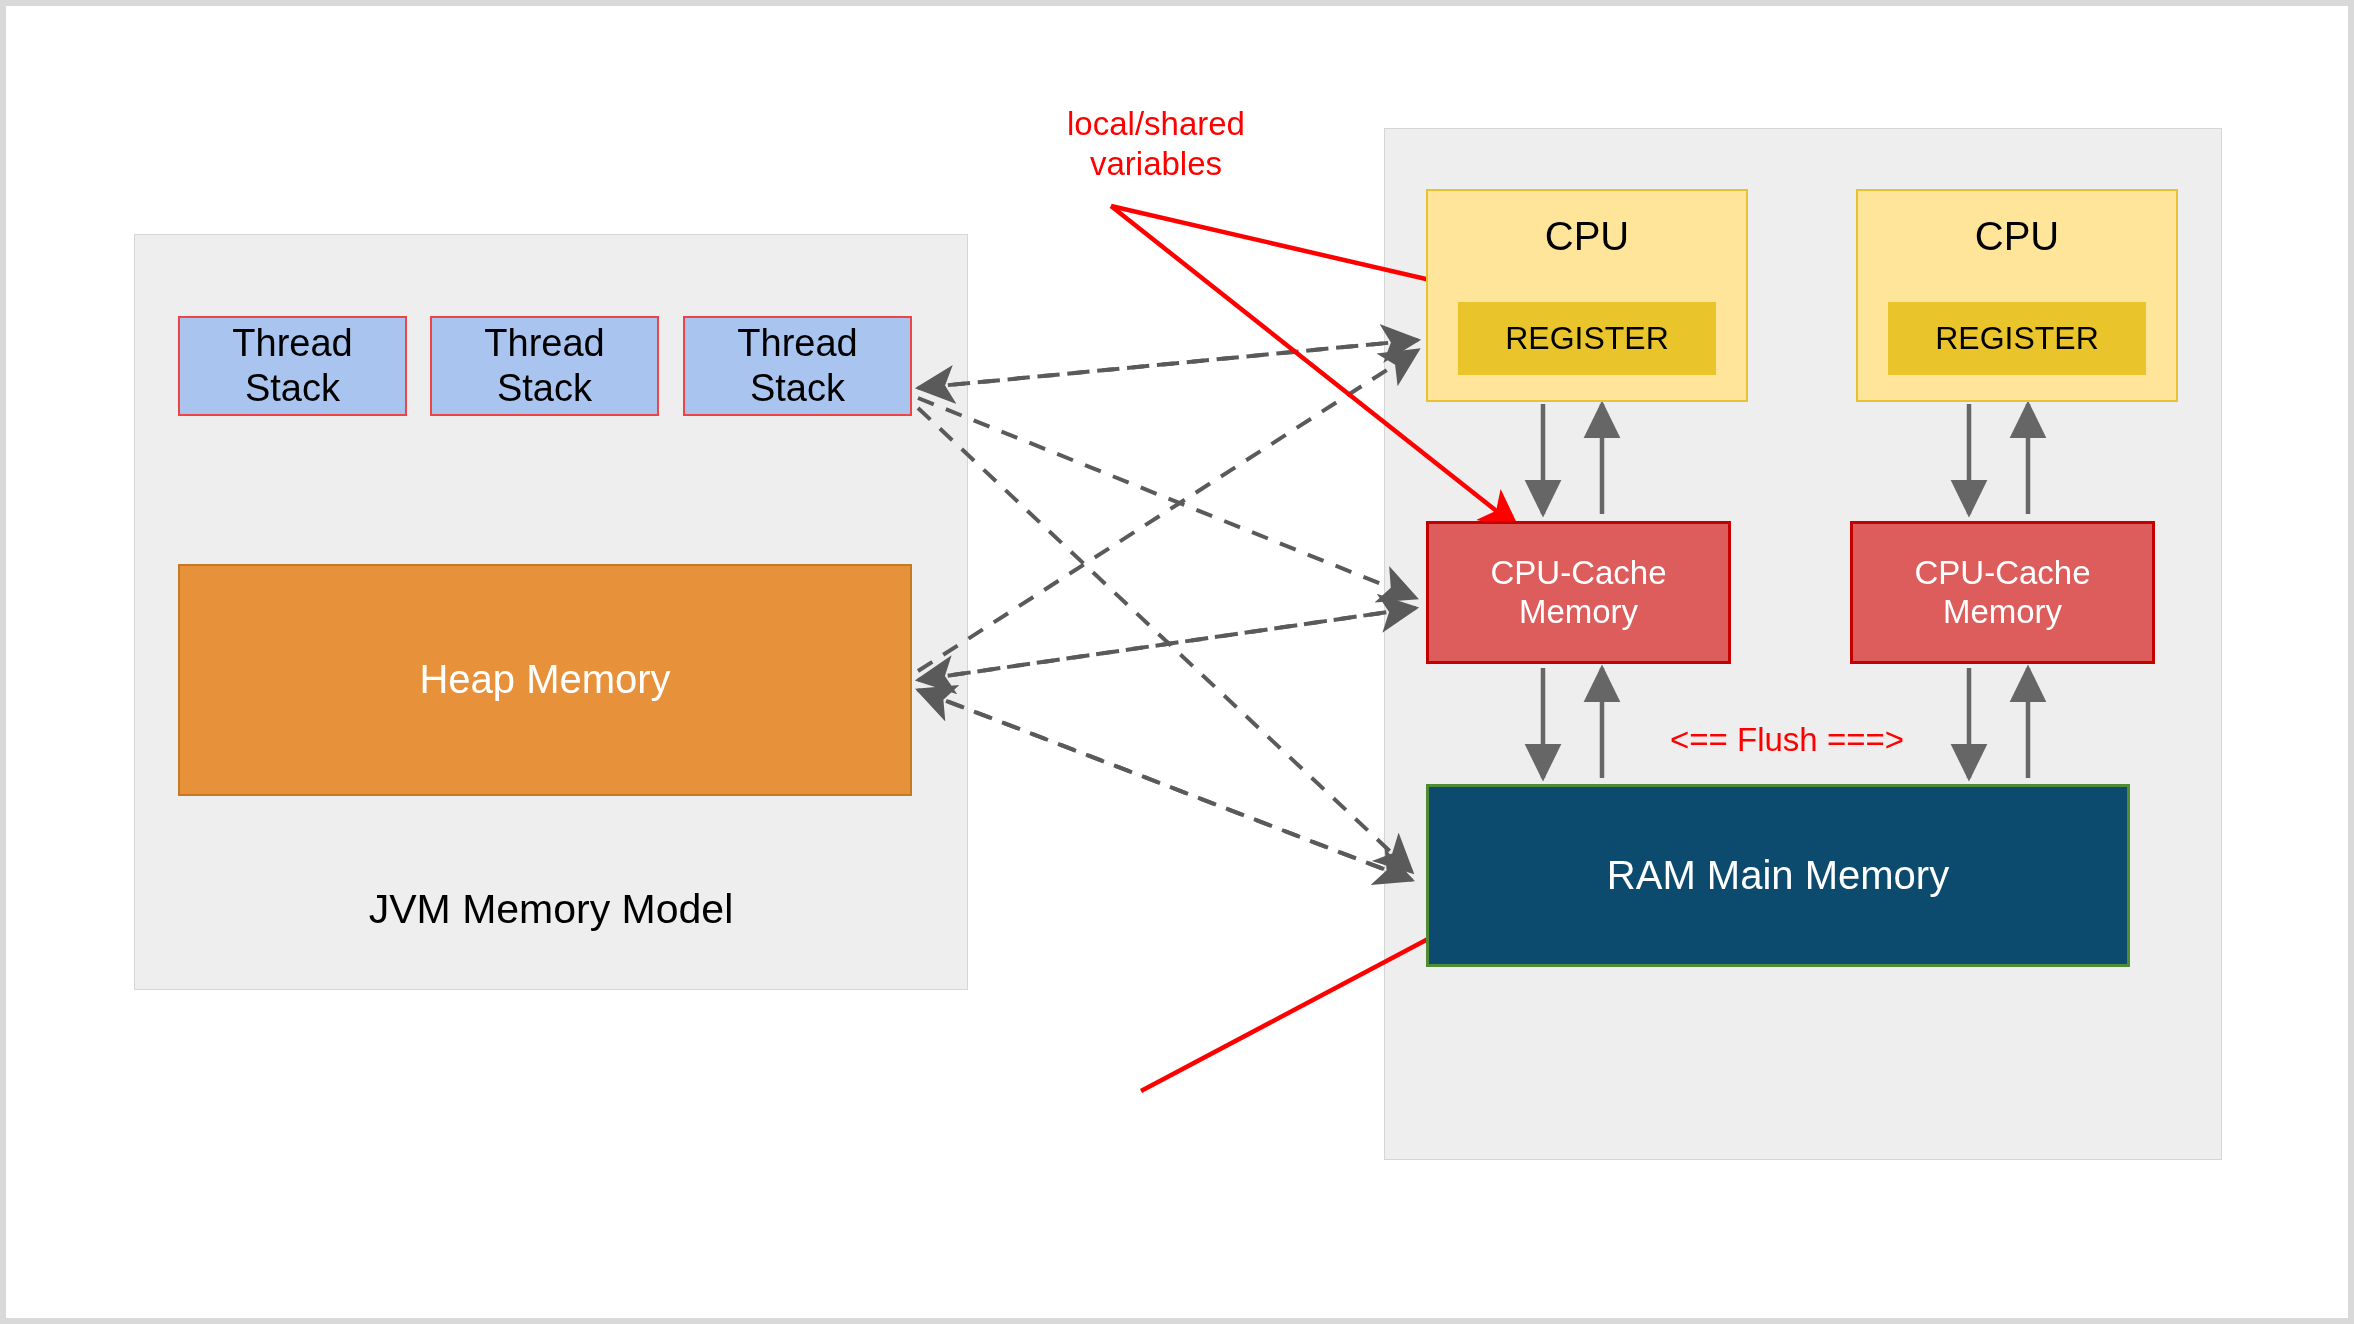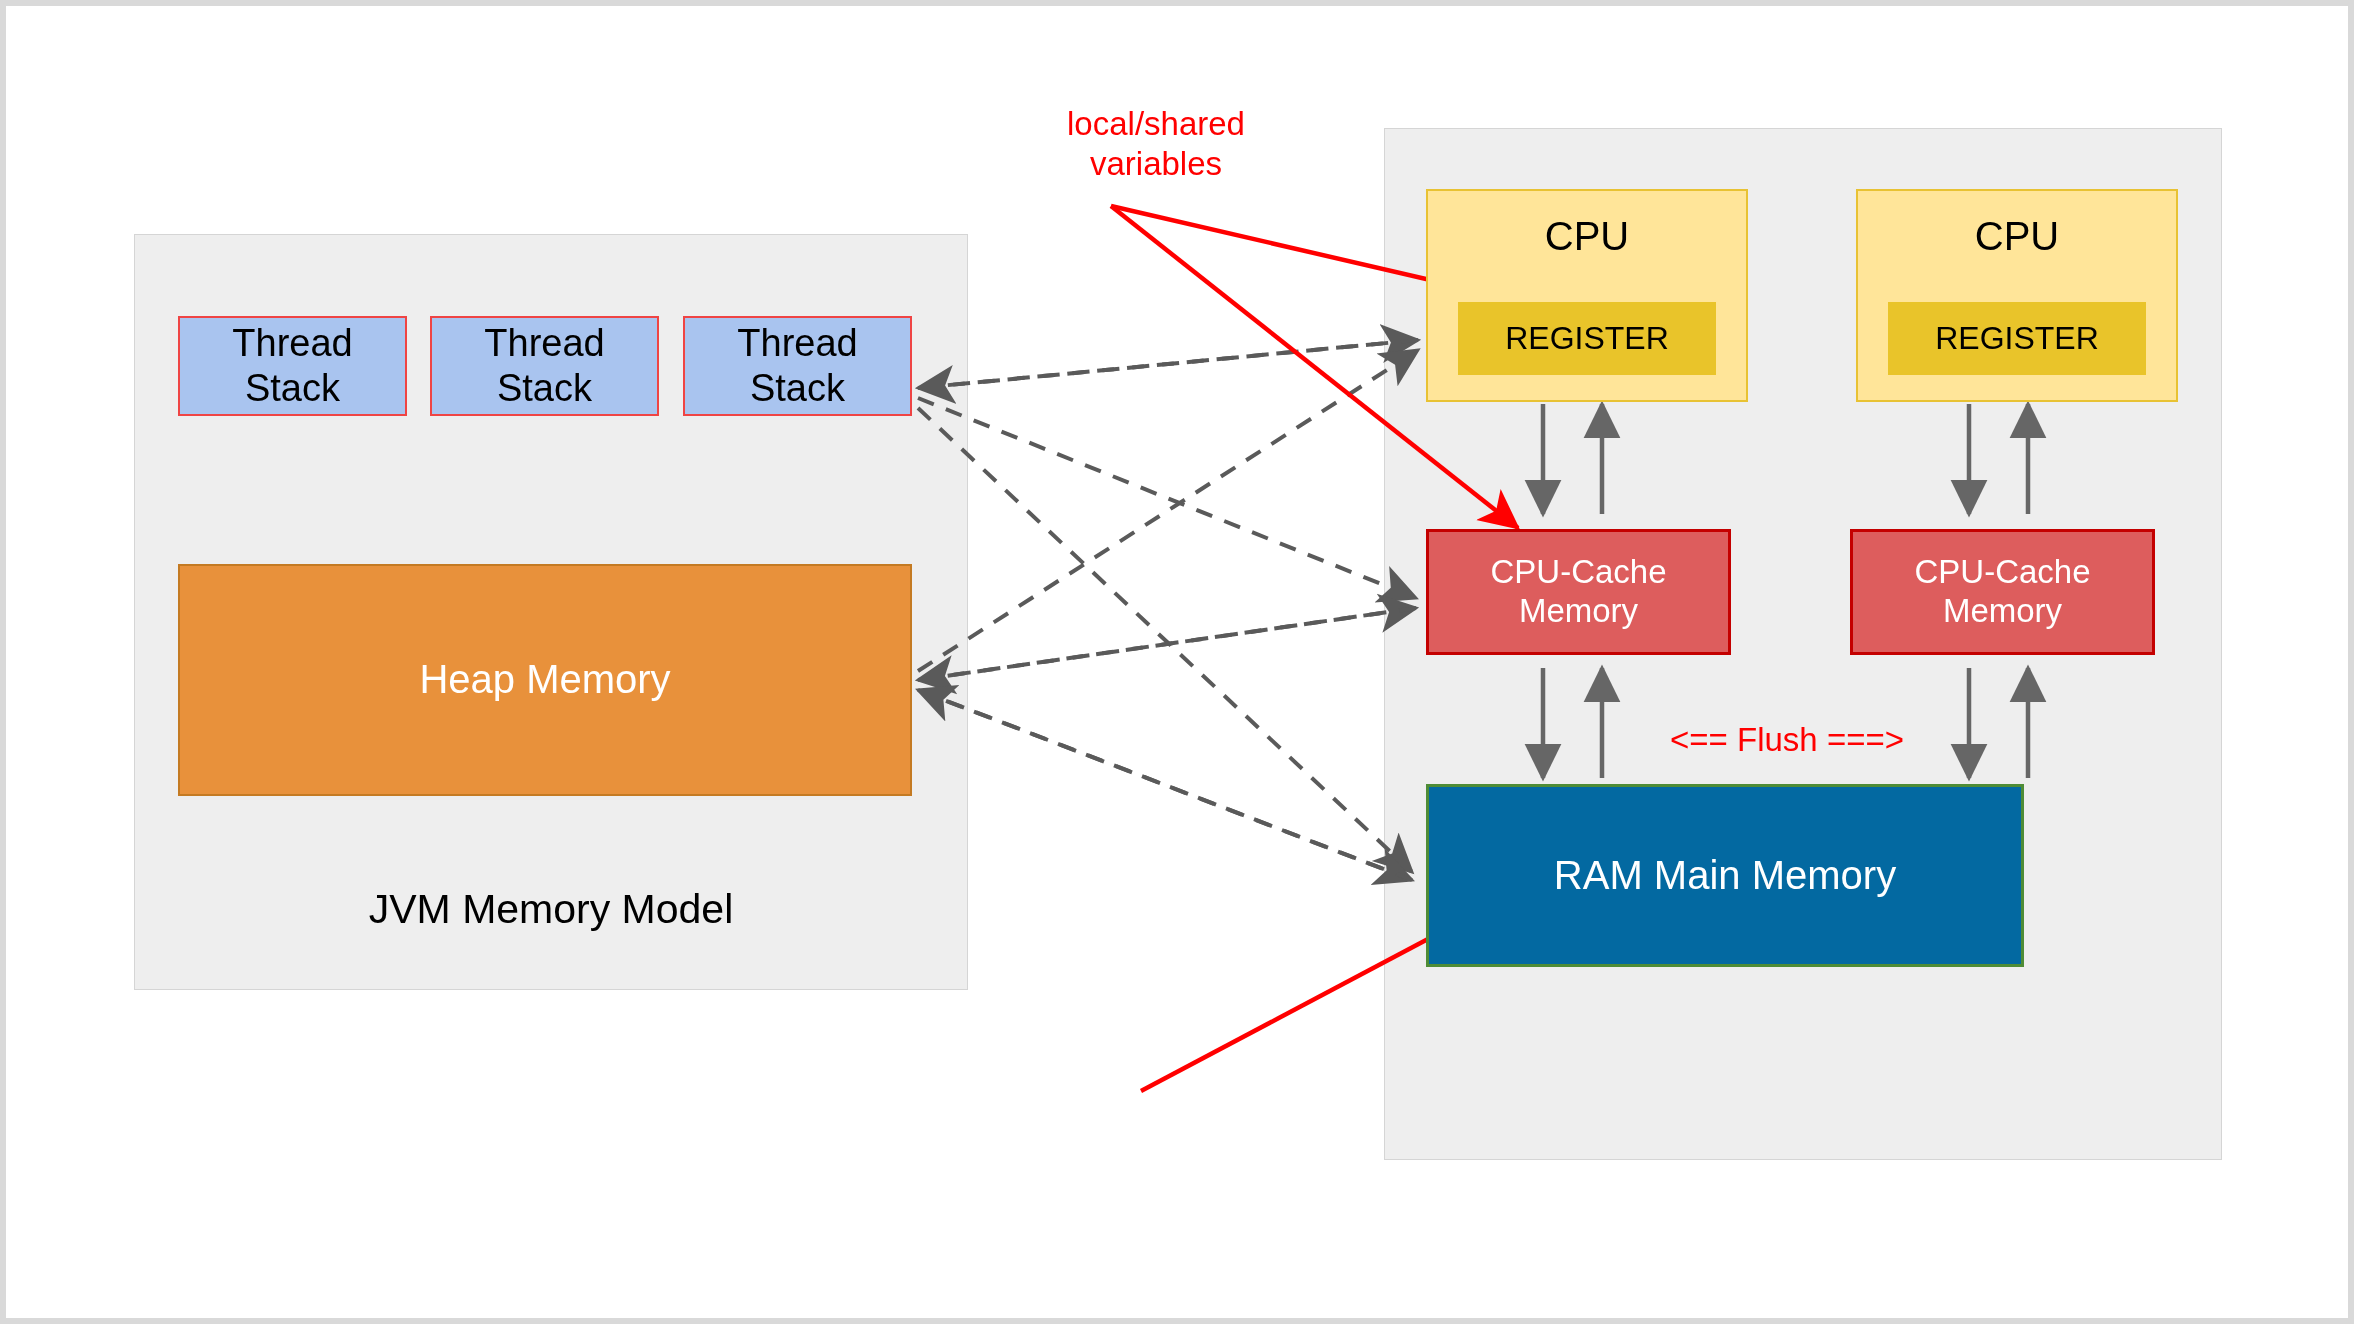--- a/index.html
+++ b/index.html
@@ -31,24 +31,24 @@
 
   .cpu-box{background:#ffe599;border:2px solid #e8c233;color:#000;font-size:40px;
            width:322px;height:213px;top:183px;align-items:flex-start;padding-top:22px;}
   #cpu0{left:1420px;} #cpu1{left:1850px;}
 
   .register{background:#e9c42a;border:none;color:#000;font-size:32px;
             width:258px;height:73px;top:296px;}
   #reg0{left:1452px;} #reg1{left:1882px;}
 
   .cache{background:#dd5d5d;border:3px solid #c40000;color:#ffffff;font-size:33px;
-         width:305px;height:126px;top:515px;margin-top:8px;}
+         width:305px;height:143px;top:515px;}
   #cache0{left:1420px;} #cache1{left:1844px;}
 
-  #ram{left:1420px;top:778px;width:598px;height:183px;background:#0369a1;
+  #ram{left:1420px;top:778px;width:704px;height:183px;background:#0c4a6e;
        border:3px solid #4e8c36;color:#ffffff;font-size:40px;}
 
   
   .red-label{position:absolute;color:#ff0000;white-space:pre-line;line-height:1.22;}
   #lbl-local{left:960px;top:98px;width:380px;text-align:center;font-size:33px;}
   #lbl-volatile{left:960px;top:1098px;width:320px;text-align:center;font-size:33px;}
   #lbl-flush{left:1636px;top:714px;width:290px;text-align:center;font-size:33px;}
 
   svg#wires{position:absolute;left:0;top:0;width:2354px;height:1324px;
             pointer-events:none;overflow:visible;}

